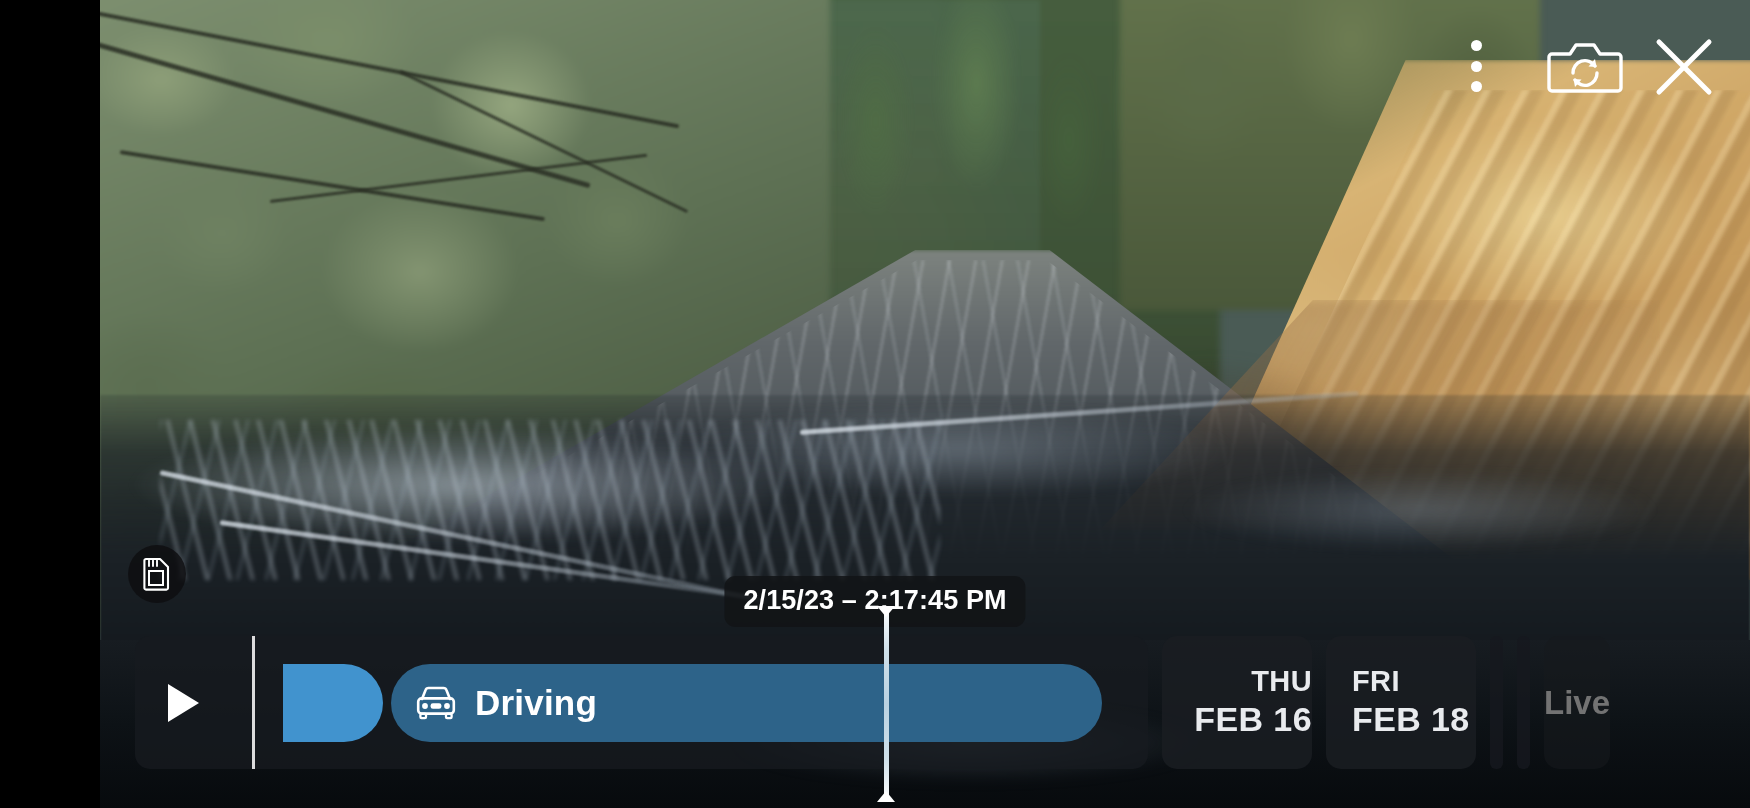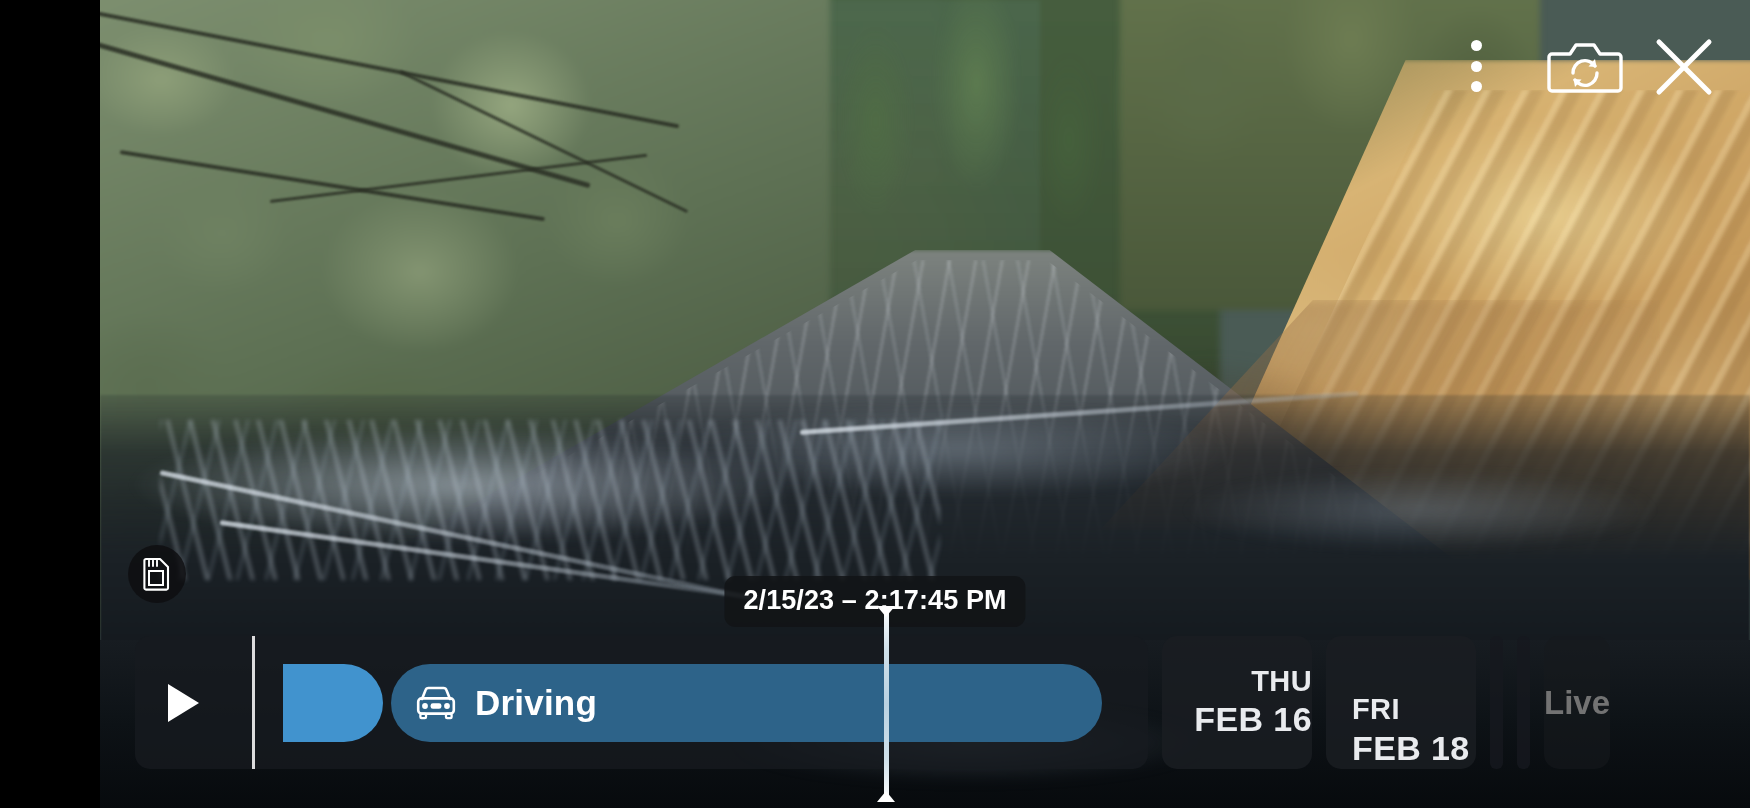--- a/index.html
+++ b/index.html
@@ -240,21 +240,21 @@
     display:flex; flex-direction:column; justify-content:center;
     padding-left:26px; cursor:pointer;
   }
   .day-card .dow {
     color:#e9ebee; font-size:29px; font-weight:700; letter-spacing:.4px; line-height:1.22;
   }
   .day-card .dom {
     color:#e9ebee; font-size:34px; font-weight:700; letter-spacing:.4px; line-height:1.22;
   }
   #day-thu { width:150px;align-items:flex-end; }
-  #day-fri { width:150px;justify-content:flex-end; }
+  #day-fri { width:150px; }
 
   .tick-card {
     flex:0 0 auto; width:13px; height:133px; margin-left:14px;
     background:rgba(22,25,30,.82); border-radius:6px; cursor:pointer;
   }
 
   #live-card {
     flex:1; height:133px; margin-left:14px;
     background:rgba(22,25,30,.58); border-radius:15px;
     display:flex; align-items:center; justify-content:center; cursor:pointer;

